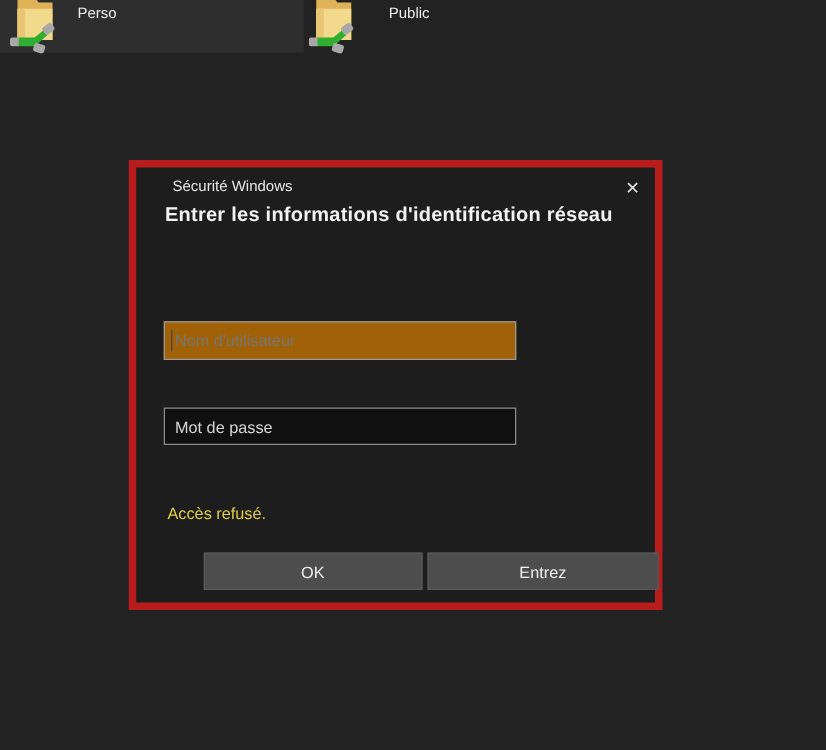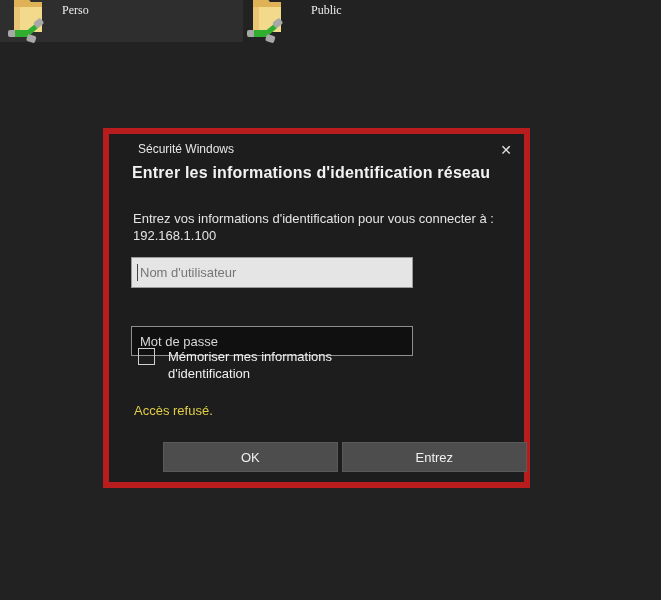--- a/index.html
+++ b/index.html
@@ -9,21 +9,21 @@
     background:#222222;
     overflow:hidden;
     font-family:"Liberation Sans","DejaVu Sans",sans-serif;
     color:#e8e8e8;
   }
 
   
   .tile { position:absolute; top:0; height:42px; width:243px; }
   .tile.selected { background:#2e2e2e; }
   .tile .icon-wrap { position:absolute; width:40px; height:50px; }
-  .tile .tile-label { position:absolute; top:3px; font-size:12px; color:#ececec; white-space:nowrap;font-family:Liberation Serif, serif; }
+  .tile .tile-label { position:absolute; top:3px; font-size:12px; color:#ececec; white-space:nowrap; }
   #tile-perso { left:0; }
   #tile-perso .icon-wrap { left:8px; top:-7px; }
   #tile-perso .tile-label { left:62px; }
   #tile-public { left:247px; }
   #tile-public .icon-wrap { left:0px; top:-7px; }
   #tile-public .tile-label { left:64px; }
 
   
   .dialog {
     position:absolute; left:103px; top:128px;
@@ -51,21 +51,21 @@
   .dlg-body { position:absolute; left:24px; top:76px; right:10px; font-size:13px; line-height:17px; color:#e4e4e4; }
 
   .field { position:absolute; left:22px; width:282px; }
   .field input {
     width:100%; height:100%;
     font-size:13px; padding:0 8px;
     font-family:"Liberation Sans","DejaVu Sans",sans-serif;
     outline:none; border-radius:0;
   }
   #field-user { top:123px; height:31px; }
-  #field-user input { background:#e5e5e5; border:1px solid #9a9a9a; color:#1a1a1a; }
+  #field-user input { background:#a16207; border:1px solid #9a9a9a; color:#1a1a1a; }
   #field-user input::placeholder { color:#757575; opacity:1; }
   .caret { position:absolute; left:6px; top:7px; width:1px; height:17px; background:#444444; }
   #field-pass { top:164px; height:30px; }
   #field-pass input { background:#101010; border:1px solid #8f8f8f; color:#fef9c3;margin-top:28px; }
   #field-pass input::placeholder { color:#d6d6d6; opacity:1; }
 
   .remember-row { position:absolute; left:29px; top:214px; display:flex; }
   .checkbox {
     width:17px; height:17px; flex:0 0 17px;
     background:transparent; border:1px solid #d0d0d0;
@@ -123,38 +123,30 @@
   <span class="tile-label">Public</span>
 </div>
 
 <div class="dialog">
 
   <div class="dlg-title">Sécurité Windows</div>
   <button class="dlg-close">✕</button>
 
   <div class="dlg-heading">Entrer les informations d'identification réseau</div>
 
-  <div class="dlg-body">
-    <div>Entrez vos informations d'identification pour vous connecter à :</div>
-    <div>192.168.1.100</div>
-  </div>
 
   <div class="field" id="field-user">
     <input type="text" placeholder="Nom d'utilisateur" style="">
     <span class="caret"></span>
   </div>
 
   <div class="field" id="field-pass">
     <input type="password" placeholder="Mot de passe" style="">
   </div>
 
-  <div class="remember-row">
-    <span class="checkbox" role="checkbox" aria-checked="false"></span>
-    <span class="remember-label">Mémoriser mes informations d'identification</span>
-  </div>
 
   <div class="error-text" style="color: rgb(225, 206, 69);">Accès refusé.</div>
 
   <div class="btn-row">
     <button class="btn btn-ok">OK</button>
     <button class="btn btn-cancel">Entrez</button>
   </div>
 
 </div>
 

